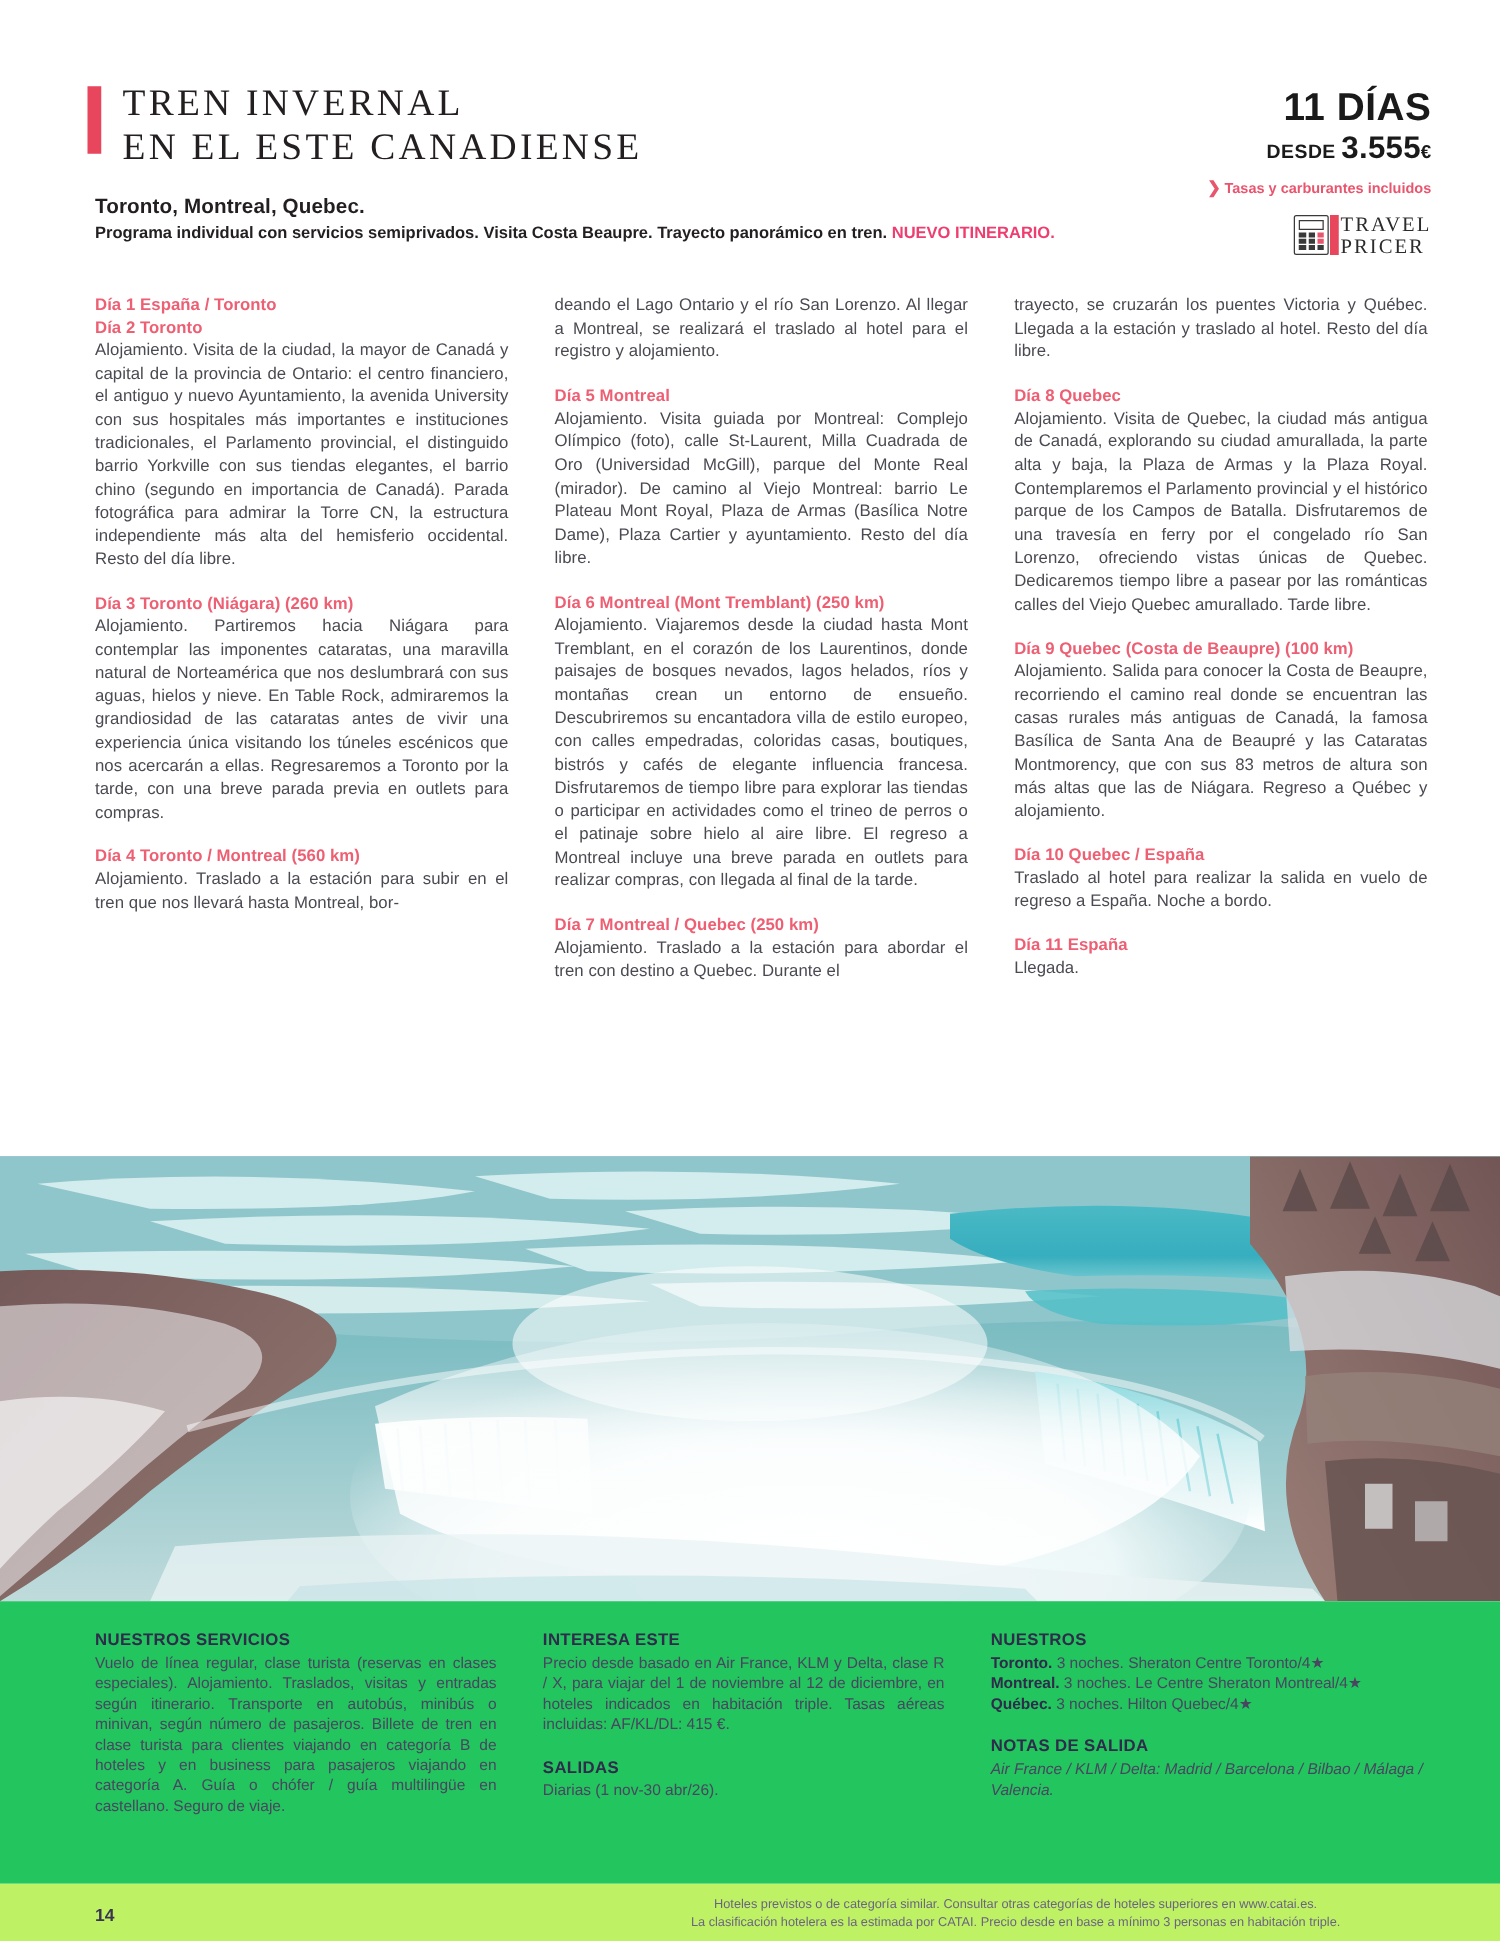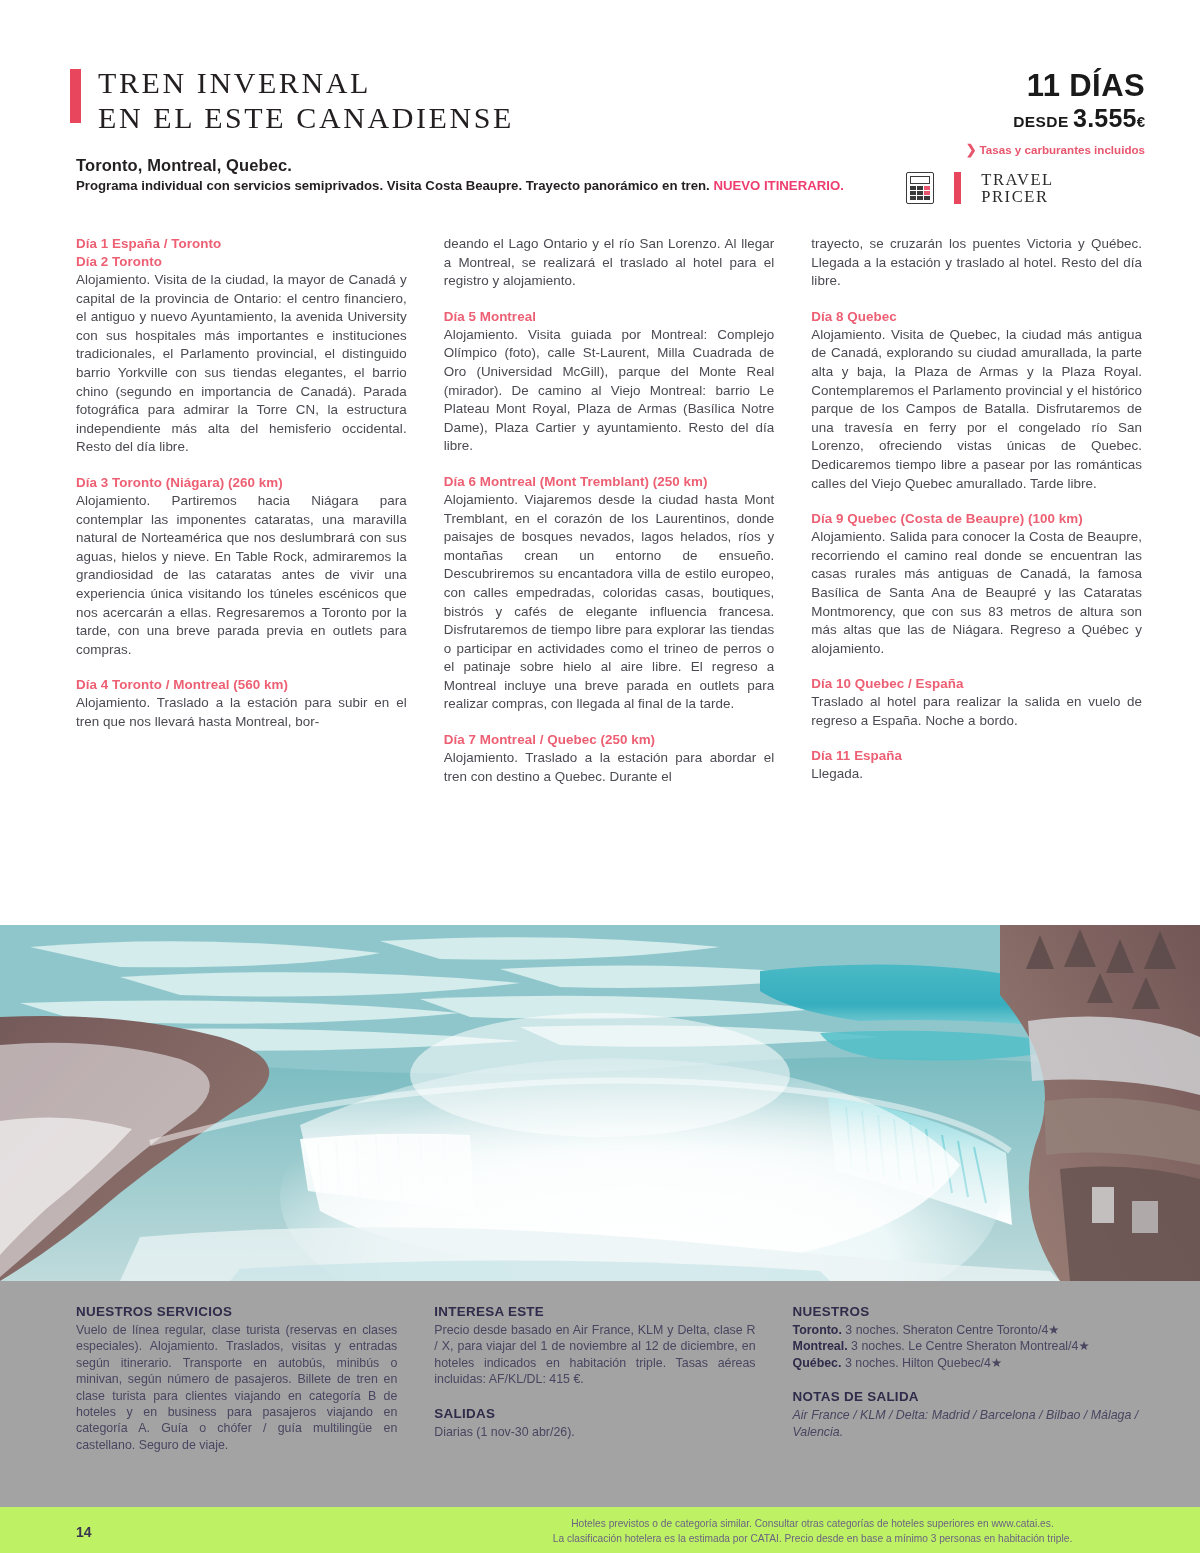--- a/index.html
+++ b/index.html
@@ -124,23 +124,23 @@
   }
   .chev {
     color: #e8566e;
     font-weight: bold;
     font-size: 13px;
     margin-right: 3px;
   }
   .brand-row {
     margin-top: 14px;
     display: flex;
-    justify-content: center;
+    justify-content: flex-end;
     align-items: center;
-    gap: 20px;
+    gap: 1px;
   }
   .calc-icon {
     width: 28px; height: 32px;
     border: 1.6px solid #3a3a3a;
     border-radius: 2px;
     padding: 3px;
     display: flex;
     flex-direction: column;
     gap: 2px;
   }
@@ -208,21 +208,21 @@
     background: #8fb8c6;
   }
   .photo svg { display: block; width: 1200px; height: 356px; }
 
   
   .footer-panel {
     position: absolute;
     left: 0; top: 1264px;
     width: 1200px;
     height: 226px;
-    background: #a3a3a3;
+    background: #22c55e;
   }
   .footer-cols {
     position: absolute;
     left: 76px; top: 22px;
     width: 1066px;
     display: flex;
     gap: 37px;
   }
   .fcol { width: 331px; }
   .fcol.wide { width: 360px; }

